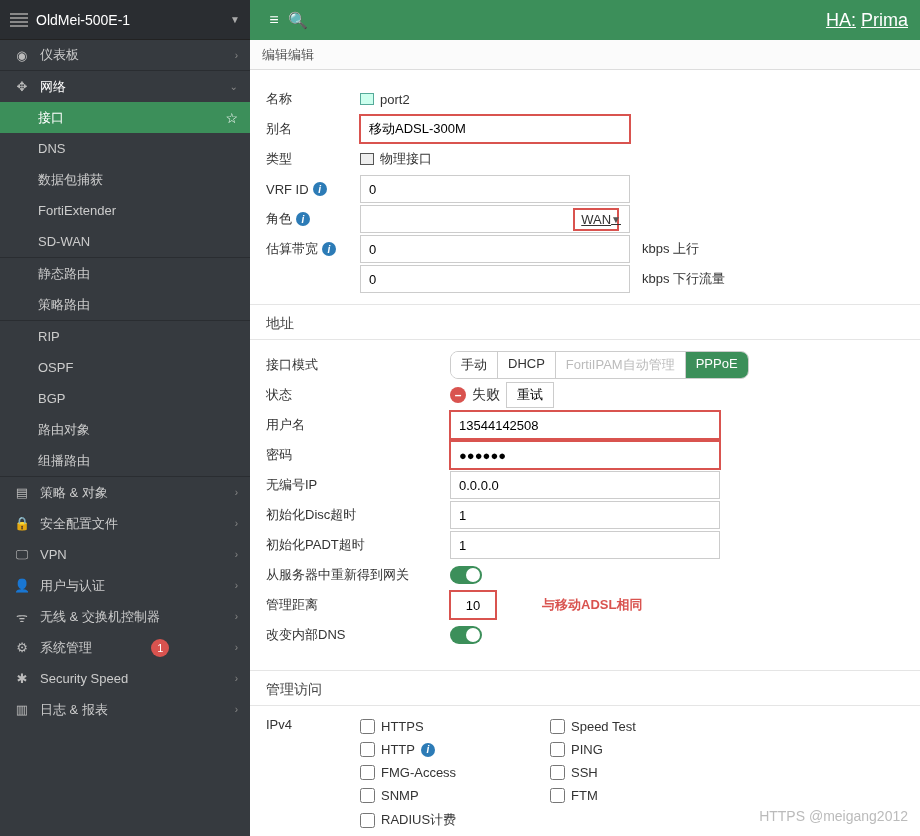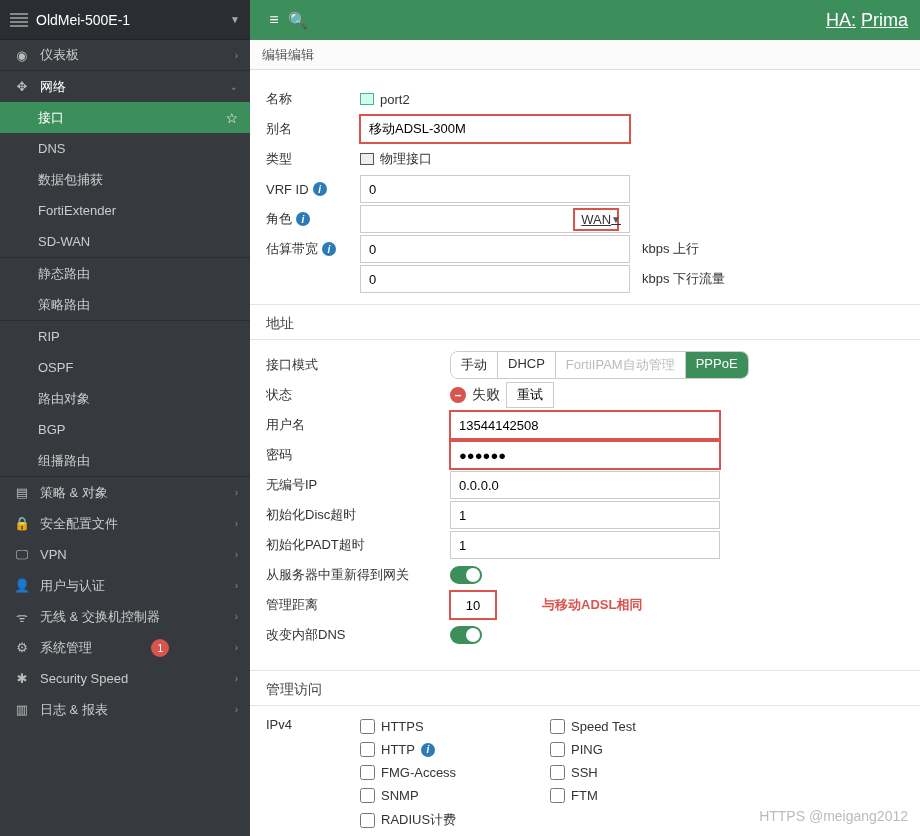--- a/index.html
+++ b/index.html
@@ -106,24 +106,24 @@
         <span>策略路由</span>
       </div>
     <div class="sb-sep"></div>
     <div class="sb-item sb-sub">
         <span>RIP</span>
       </div>
     <div class="sb-item sb-sub">
         <span>OSPF</span>
       </div>
     <div class="sb-item sb-sub">
+        <span>BGP</span>
+      </div>
+    <div class="sb-item sb-sub">
         <span>路由对象</span>
-      </div>
-    <div class="sb-item sb-sub">
-        <span>BGP</span>
       </div>
     <div class="sb-item sb-sub">
         <span>组播路由</span>
       </div>
     <div class="group">
     <div class="sb-item">
           <span class="icon">▤</span>
           <span>策略 &amp; 对象</span>
           <span class="chev">›</span>
         </div>

